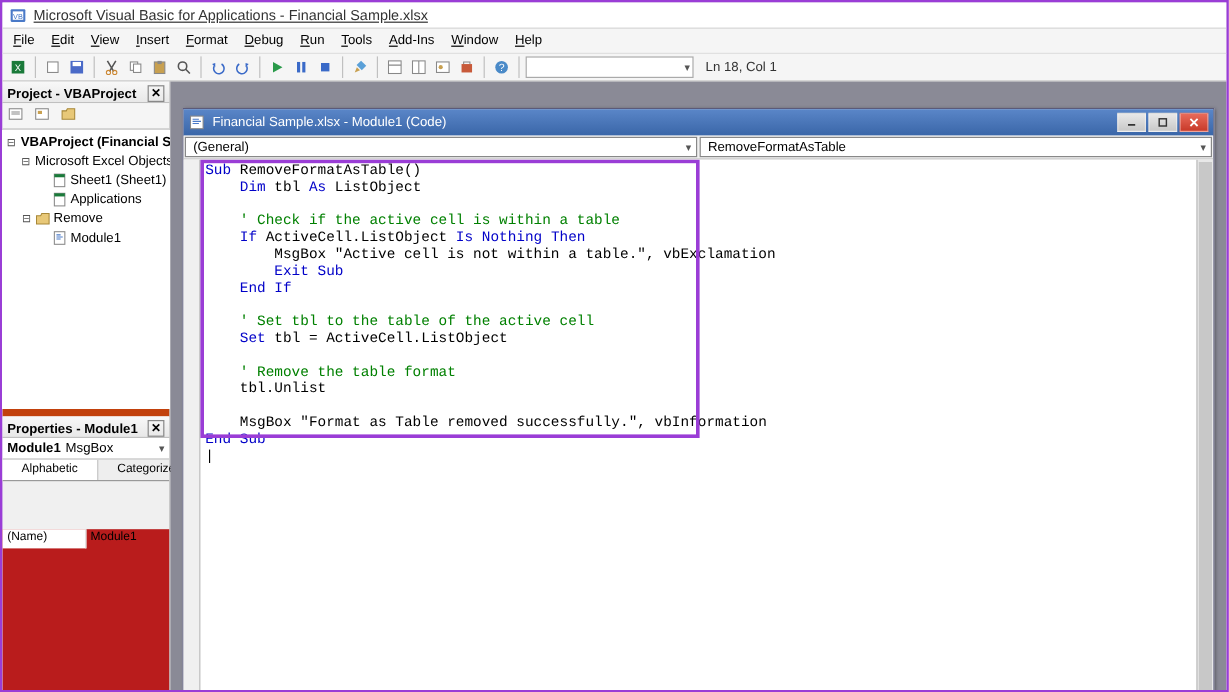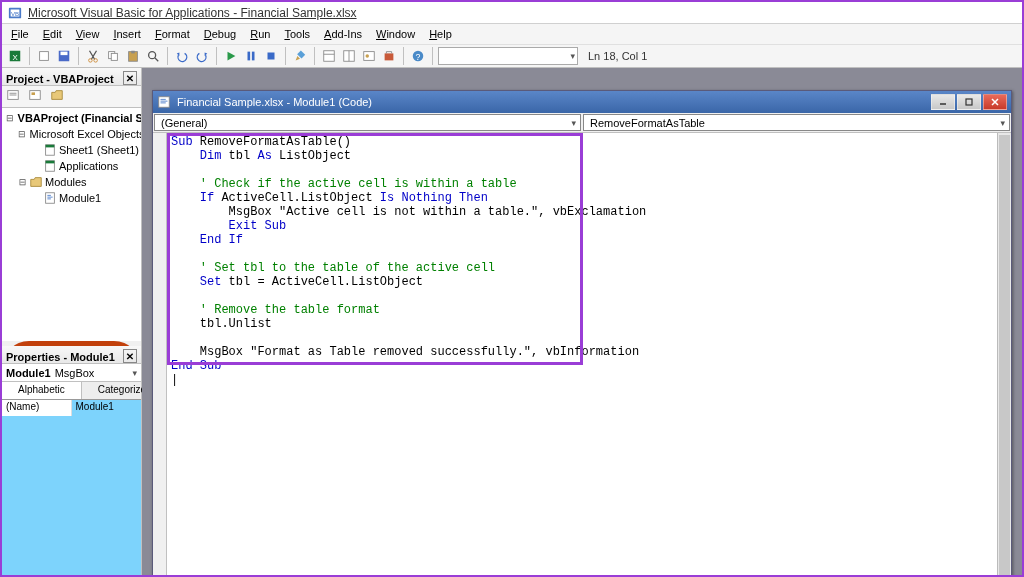--- a/index.html
+++ b/index.html
@@ -21,28 +21,28 @@
 .pane-header { height: 18px; background: linear-gradient(#f8f8f8,#e8e8e8); border-bottom: 1px solid #c0c0c0; display: flex; align-items: flex-end; padding: 0 4px; font-weight: bold; font-size: 11px; }
 .pane-header .close-x { margin-left: auto; width: 14px; height: 14px; border: 1px solid #888; display: flex; align-items: center; justify-content: center; font-size: 10px; cursor: pointer; }
 .pane-toolbar { height: 22px; background: #f5f5f5; border-bottom: 1px solid #c0c0c0; display: flex; align-items: center; padding: 0 4px; gap: 4px; }
 .pane-toolbar .tb-btn { width: 18px; height: 18px; }
 .tree { flex: 1; background: #fff; overflow: auto; padding: 2px; font-size: 11px; }
 .tree .node { white-space: nowrap; padding: 1px 0 1px 2px; display: flex; align-items: center; gap: 2px; }
 .tree .indent1 { padding-left: 14px; }
 .tree .indent2 { padding-left: 28px; }
 .tree .tw { width: 9px; display: inline-block; text-align: center; color: #555; font-size: 9px; }
 .tree .bold { font-weight: bold; }
-.props { border-top: 5px solid #c2410c; border-radius: 27px; }
+.props { border-top: 7px solid #c2410c; }
 .props .combo-row { height: 18px; background: #fff; border-bottom: 1px solid #c0c0c0; display: flex; align-items: center; padding: 0 4px; font-size: 11px; position: relative; }
 .props .combo-row .bold { font-weight: bold; margin-right: 4px; }
 .props .combo-row::after { content: "▾"; position: absolute; right: 4px; font-size: 9px; color: #555; }
 .tabs { height: 18px; display: flex; border-bottom: 1px solid #999; background: #eee; }
 .tabs .tab { padding: 2px 16px; font-size: 10px; border-right: 1px solid #c0c0c0; cursor: pointer; }
 .tabs .tab.active { background: #fff; }
-.prop-grid { background: #7dd3fc; flex: 1; }
+.prop-grid { background: #b91c1c; flex: 1; margin-top: 40px; }
 .prop-row { display: flex; height: 16px; font-size: 10px; }
 .prop-row .k { width: 50%; padding: 1px 4px; border-right: 1px solid #ddd; background: #fff; }
 .prop-row .v { width: 50%; padding: 1px 4px; }
 .right-col { flex: 1; background: #8a8a96; position: relative; padding: 22px 12px 12px 12px; }
 .code-window { position: absolute; left: 10px; top: 22px; width: 860px; height: 568px; background: #f0f0f0; border: 1px solid #5a5a7a; box-shadow: 1px 1px 3px rgba(0,0,0,0.4); display: flex; flex-direction: column; }
 .cw-title { height: 22px; background: linear-gradient(#5a86c8,#3a66a8); color: #fff; display: flex; align-items: center; padding: 0 4px; font-size: 11px; }
 .cw-title .cw-icon { width: 14px; height: 14px; margin-right: 6px; }
 .cw-title .win-btns { margin-left: auto; display: flex; gap: 2px; }
 .cw-title .wb { width: 24px; height: 16px; display: flex; align-items: center; justify-content: center; cursor: pointer; border: 1px solid rgba(255,255,255,0.4); background: linear-gradient(#e8e8e8,#c8c8c8); }
 .cw-title .wb.close { background: linear-gradient(#e86a5a,#c83a2a); }
@@ -260,21 +260,21 @@
             <rect x="3" y="2" width="10" height="12" fill="#fff" stroke="#888"></rect>
             <rect x="3" y="2" width="10" height="3" fill="#1a7a3a"></rect>
           </svg>
           <span>Applications</span>
         </div>
       <div class="node indent1">
           <span class="tw">⊟</span>
           <svg class="icon-svg" viewBox="0 0 16 16">
             <path d="M2 5 L6 5 L7 3 L14 3 L14 13 L2 13 Z" fill="#e8c878" stroke="#a88838"></path>
           </svg>
-          <span>Modules</span>
+          <span>Remove</span>
         </div>
       <div class="node indent2">
           <span class="tw"></span>
           <svg class="icon-svg" viewBox="0 0 16 16">
             <rect x="3" y="2" width="10" height="12" fill="#fff" stroke="#888"></rect>
             <path d="M5 5 L9 5 M5 7 L11 7 M5 9 L9 9" stroke="#4a7ac8"></path>
           </svg>
           <span>Module1</span>
         </div>
     </div>

